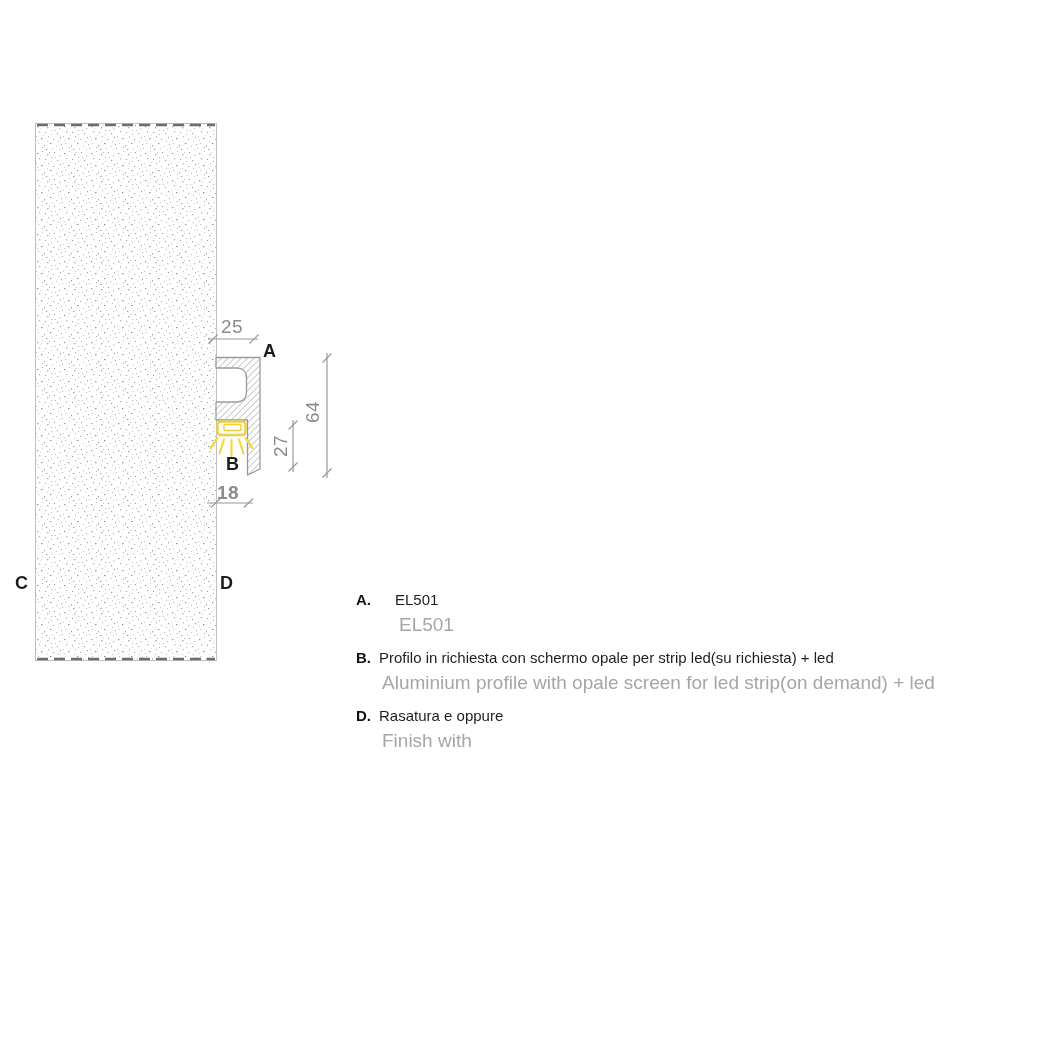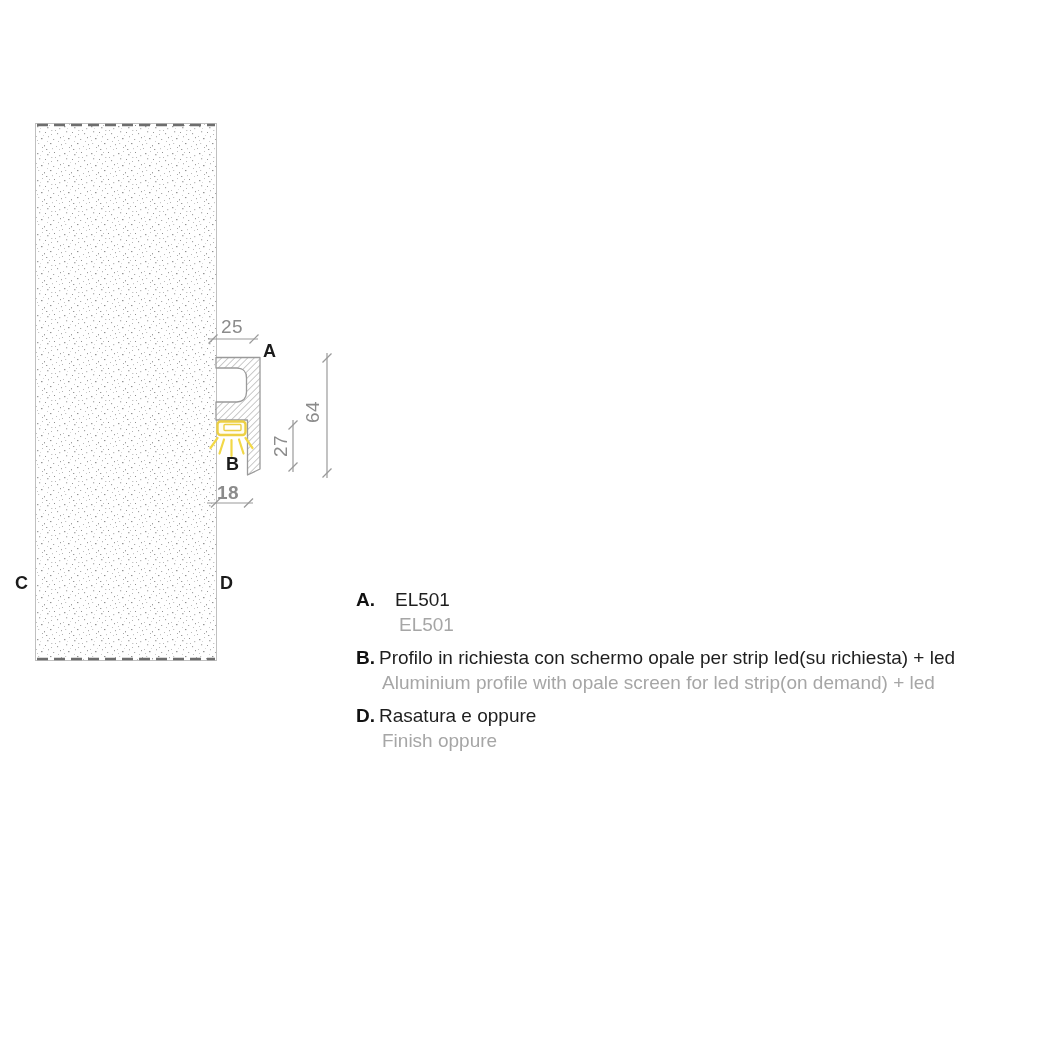--- a/index.html
+++ b/index.html
@@ -49,21 +49,21 @@
   }
   
   #legend {
     position: absolute;
     left: 356px;
     top: 587px;
     width: 690px;
   }
   .legend-row { margin-bottom: 8px; }
   .legend-line {
-    font-size: 19px;
+    font-size: 15px;
     line-height: 25px;
     color: #1e1e1e;
     white-space: nowrap;
   }
   .legend-letter {
     display: inline-block;
     min-width: 23px;
     font-weight: bold;
     color: #111111;
   }
@@ -196,17 +196,17 @@
       <div class="legend-sub">Aluminium profile with opale screen for led strip(on demand) + led</div>
     </div>
 
     <div class="legend-row">
     </div>
 
     <div class="legend-row">
       <div class="legend-line">
         <span class="legend-letter">D.</span><span class="legend-text">Rasatura e oppure</span>
       </div>
-      <div class="legend-sub">Finish oppure</div>
+      <div class="legend-sub">Finish with</div>
     </div>
 
   </div>
 </div>
 
 </body></html>

